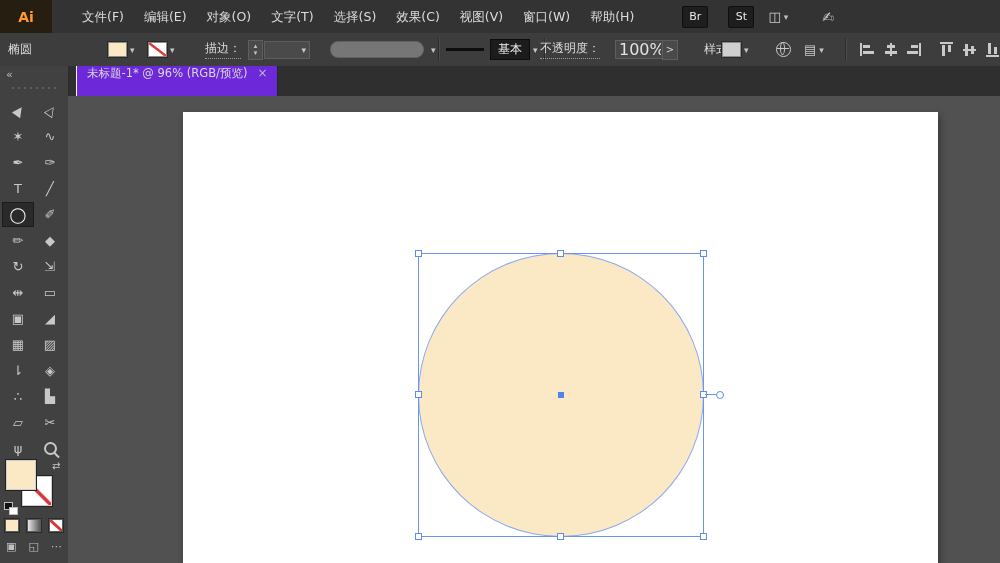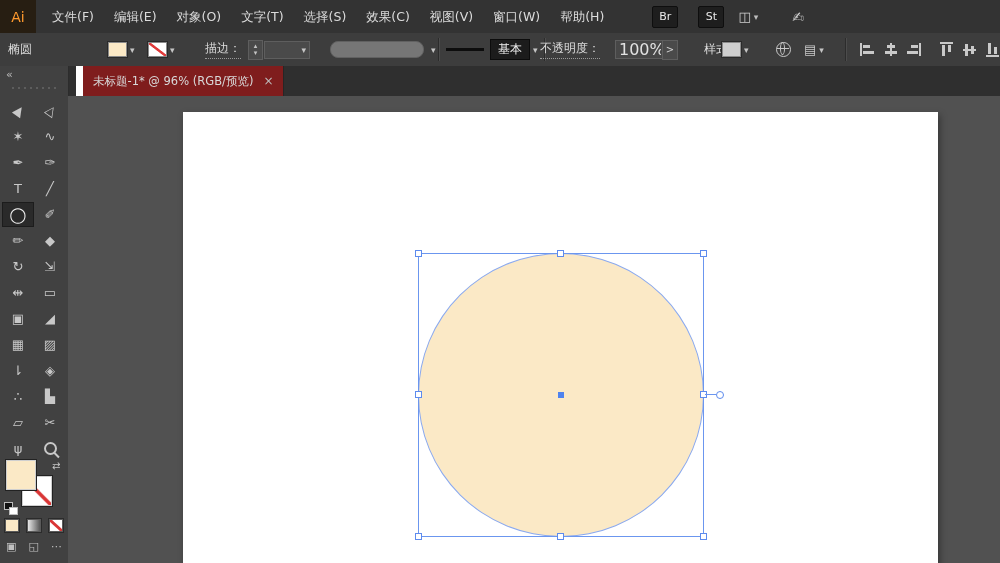--- a/index.html
+++ b/index.html
@@ -4,21 +4,21 @@
 <style>
   html,body{margin:0;padding:0}
   body{
     width:1000px;height:563px;position:relative;overflow:hidden;
     background:#515151;
     font-family:"DejaVu Sans","Liberation Sans",sans-serif;
     -webkit-font-smoothing:antialiased;
   }
   
   .menubar{position:absolute;left:0;top:0;width:1000px;height:33px;background:#333333;border-bottom:1px solid #262626;display:flex;align-items:center;color:#dcdcdc;font-size:12.5px}
-  .ai-logo{width:36px;height:33px;background:#271e12;color:#ff9a2e;font-weight:normal;font-size:14px;display:flex;align-items:center;justify-content:center;margin-right:6px}
+  .ai-logo{width:52px;height:33px;background:#271e12;color:#ff9a2e;font-weight:bold;font-size:14px;display:flex;align-items:center;justify-content:center;margin-right:20px}
   .menu-item{padding:0 10px;line-height:33px;cursor:default;white-space:nowrap}
   .mb-badge{width:24px;height:20px;background:#1e1e1e;border:1px solid #0e0e0e;color:#e8e8e8;font-size:11px;display:flex;align-items:center;justify-content:center;border-radius:2px}
   .mb-badge.br{margin-left:38px}
   .mb-badge.st{margin-left:20px}
   .ws-switch{margin-left:14px;display:flex;align-items:center;gap:3px;color:#cfcfcf}
   .ws-switch .glyph{font-size:13px}
   .dd{font-size:9px;color:#bdbdbd}
   .hand-gesture{margin-left:34px;font-size:14px;color:#cfcfcf}
   
   .controlbar{position:absolute;left:0;top:33px;width:1000px;height:33px;background:#3d3d3d;border-bottom:1px solid #282828;color:#dcdcdc;font-size:12px}
@@ -52,21 +52,21 @@
     linear-gradient(#c9c9c9,#c9c9c9) 7px 0/2px 13px no-repeat,
     linear-gradient(#c9c9c9,#c9c9c9) 4px 2px/8px 3px no-repeat,
     linear-gradient(#c9c9c9,#c9c9c9) 2px 8px/12px 3px no-repeat}
   .al-right{background:
     linear-gradient(#c9c9c9,#c9c9c9) 13px 0/2px 13px no-repeat,
     linear-gradient(#c9c9c9,#c9c9c9) 5px 2px/7px 3px no-repeat,
     linear-gradient(#c9c9c9,#c9c9c9) 1px 8px/11px 3px no-repeat}
   .rot90{transform:rotate(90deg)}
   
   .tabbar{position:absolute;left:68px;top:66px;width:932px;height:30px;background:#2f2f2f;border-bottom:1px solid #262626}
-  .tab{position:absolute;left:8px;top:0;height:30px;background:#7f1d1d;border-right:1px solid #262626;border-left:7px solid #ffffff;display:flex;align-items:center;padding:0 10px;color:#d8d8d8;font-size:11.5px;white-space:nowrap}
+  .tab{position:absolute;left:8px;top:0;height:30px;background:#6d28d9;border-right:1px solid #262626;border-left:1px solid #ffffff;display:flex;align-items:flex-start;padding:0 10px;color:#d8d8d8;font-size:11.5px;white-space:nowrap}
   .tab-close{margin-left:10px;font-size:12px;color:#bdbdbd;cursor:pointer}
   
   .toolpanel{position:absolute;left:0;top:66px;width:68px;height:497px;background:#414141;border-right:1px solid #2c2c2c}
   .panel-collapse{position:absolute;left:6px;top:2px;color:#bdbdbd;font-size:11px;cursor:pointer}
   .panel-dots{position:absolute;left:10px;top:20px;width:48px;height:4px;background:radial-gradient(circle,#5d5d5d 1px,transparent 1.2px) 0 0/6px 4px repeat-x}
   .tools{position:absolute;left:0;top:32px;width:68px;display:grid;grid-template-columns:32px 32px;justify-content:center;row-gap:1px}
   .tool{height:25px;display:flex;align-items:center;justify-content:center;color:#c8c8c8;font-size:13px;cursor:pointer}
   .tool.selected{background:#2a2a2a;box-shadow:inset 0 0 0 1px #1c1c1c;color:#f0f0f0;font-size:15px}
   .tool .rot{display:inline-block;transform:rotate(-55deg)}
   .lens{width:9px;height:9px;border:2px solid #c8c8c8;border-radius:50%;position:relative}

